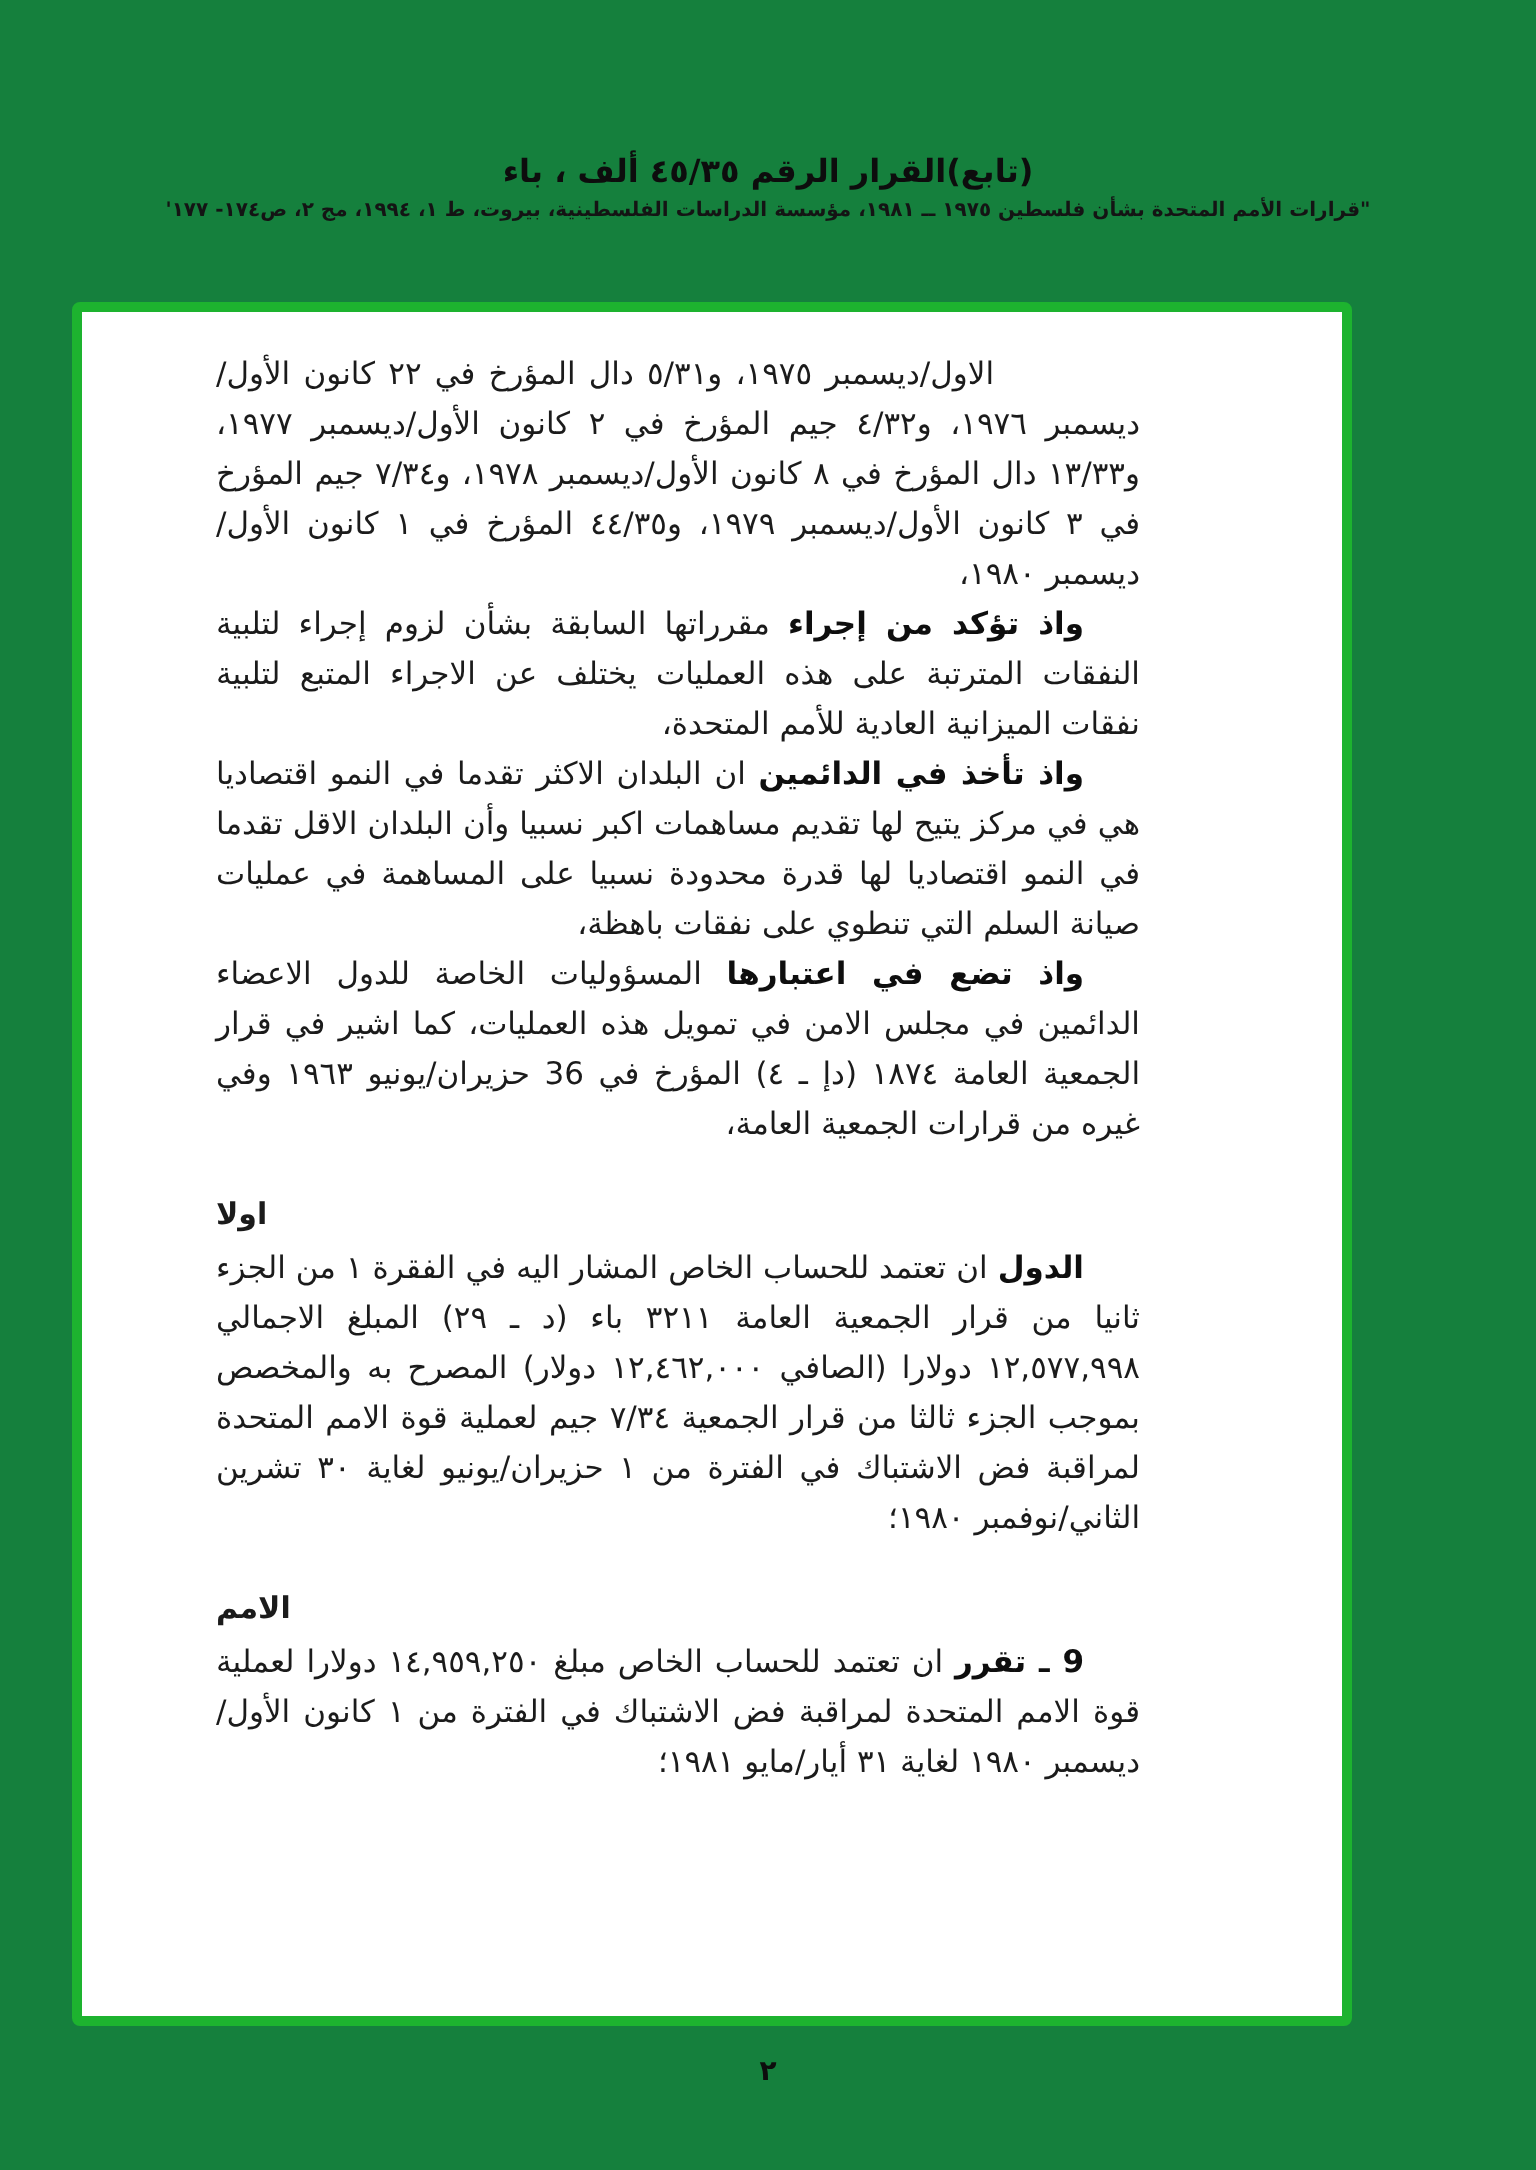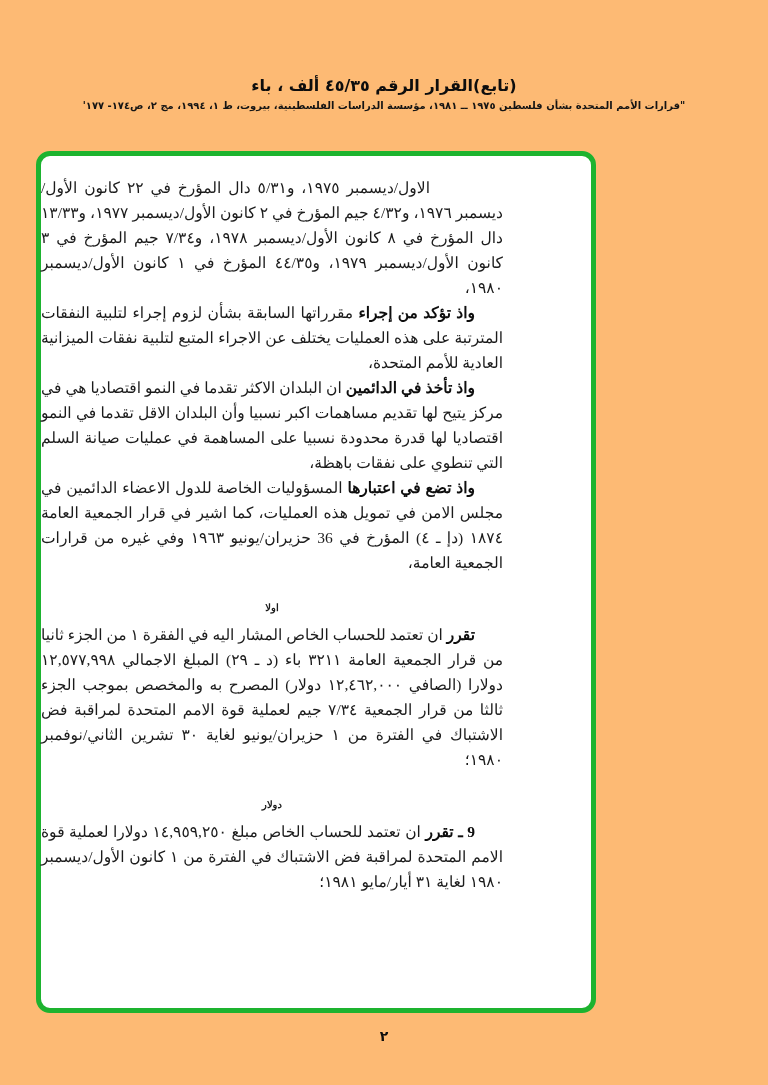--- a/index.html
+++ b/index.html
@@ -4,21 +4,21 @@
 <style>
   html, body {
     margin: 0;
     padding: 0;
     background: #ffffff;
   }
   .page {
     position: relative;
     width: 768px;
     height: 1085px;
-    background: #fdba74;
+    background: #15803d;
     font-family: "DejaVu Sans", sans-serif;
     color: #161616;
     overflow: hidden;
   }
   .doc-header {
     direction: rtl;
     text-align: center;
     padding-top: 76px;
   }
   .doc-title {
@@ -32,27 +32,26 @@
     margin-top: 5px;
     font-size: 10px;
     font-weight: bold;
     color: #141414;
     white-space: nowrap;
   }
   .frame {
     position: absolute;
     left: 36px;
     top: 151px;
-    width: 560px;
+    width: 640px;
     height: 862px;
     box-sizing: border-box;
     border: 5px solid #1db32f;
-    border-radius: 14px;
+    border-radius: 4px;
     background: #ffffff;
-    font-family: Liberation Serif, serif;
   }
   .content {
     direction: rtl;
     width: 462px;
     margin: 19px 101px 0 auto;
     font-size: 15.5px;
     line-height: 25px;
     text-align: justify;
     color: #1b1b1b;
   }
@@ -62,23 +61,23 @@
   }
   .content p.continuation {
     text-indent: 73px;
   }
   .content strong {
     font-weight: bold;
     color: #0e0e0e;
   }
   .section-heading {
     margin: 20px 0 2px 0;
-    font-size: 10px;
+    font-size: 15px;
     font-weight: bold;
-    text-align: center;
+    text-align: left;
   }
   .page-number {
     position: absolute;
     top: 1028px;
     left: 0;
     width: 100%;
     text-align: center;
     font-size: 14px;
     font-weight: bold;
     color: #0d0d0d;
@@ -100,23 +99,23 @@
       <p class="continuation">الاول/ديسمبر ١٩٧٥، و٥/٣١ دال المؤرخ في ٢٢ كانون الأول/ديسمبر ١٩٧٦، و٤/٣٢ جيم المؤرخ في ٢ كانون الأول/ديسمبر ١٩٧٧، و١٣/٣٣ دال المؤرخ في ٨ كانون الأول/ديسمبر ١٩٧٨، و٧/٣٤ جيم المؤرخ في ٣ كانون الأول/ديسمبر ١٩٧٩، و٤٤/٣٥ المؤرخ في ١ كانون الأول/ديسمبر ١٩٨٠،</p>
 
       <p><strong>واذ تؤكد من إجراء</strong><span> مقرراتها السابقة بشأن لزوم إجراء لتلبية النفقات المترتبة على هذه العمليات يختلف عن الاجراء المتبع لتلبية نفقات الميزانية العادية للأمم المتحدة،</span></p>
 
       <p><strong>واذ تأخذ في الدائمين</strong><span> ان البلدان الاكثر تقدما في النمو اقتصاديا هي في مركز يتيح لها تقديم مساهمات اكبر نسبيا وأن البلدان الاقل تقدما في النمو اقتصاديا لها قدرة محدودة نسبيا على المساهمة في عمليات صيانة السلم التي تنطوي على نفقات باهظة،</span></p>
 
       <p><strong>واذ تضع في اعتبارها</strong><span> المسؤوليات الخاصة للدول الاعضاء الدائمين في مجلس الامن في تمويل هذه العمليات، كما اشير في قرار الجمعية العامة ١٨٧٤ (دإ ـ ٤) المؤرخ في 36 حزيران/يونيو ١٩٦٣ وفي غيره من قرارات الجمعية العامة،</span></p>
 
       <h2 class="section-heading">اولا</h2>
 
-      <p><strong>تقرر</strong><span> ان تعتمد للحساب الخاص المشار اليه في الفقرة ١ من الجزء ثانيا من قرار الجمعية العامة ٣٢١١ باء (د ـ ٢٩) المبلغ الاجمالي ١٢,٥٧٧,٩٩٨ دولارا (الصافي ١٢,٤٦٢,٠٠٠ دولار) المصرح به والمخصص بموجب الجزء ثالثا من قرار الجمعية ٧/٣٤ جيم لعملية قوة الامم المتحدة لمراقبة فض الاشتباك في الفترة من ١ حزيران/يونيو لغاية ٣٠ تشرين الثاني/نوفمبر ١٩٨٠؛</span></p>
+      <p><strong>الدول</strong><span> ان تعتمد للحساب الخاص المشار اليه في الفقرة ١ من الجزء ثانيا من قرار الجمعية العامة ٣٢١١ باء (د ـ ٢٩) المبلغ الاجمالي ١٢,٥٧٧,٩٩٨ دولارا (الصافي ١٢,٤٦٢,٠٠٠ دولار) المصرح به والمخصص بموجب الجزء ثالثا من قرار الجمعية ٧/٣٤ جيم لعملية قوة الامم المتحدة لمراقبة فض الاشتباك في الفترة من ١ حزيران/يونيو لغاية ٣٠ تشرين الثاني/نوفمبر ١٩٨٠؛</span></p>
 
-      <h2 class="section-heading">دولار</h2>
+      <h2 class="section-heading">الامم</h2>
 
       <p><strong>9 ـ تقرر</strong><span> ان تعتمد للحساب الخاص مبلغ ١٤,٩٥٩,٢٥٠ دولارا لعملية قوة الامم المتحدة لمراقبة فض الاشتباك في الفترة من ١ كانون الأول/ديسمبر ١٩٨٠ لغاية ٣١ أيار/مايو ١٩٨١؛</span></p>
 
 
     </div>
   </div>
 
   <div class="page-number">٢</div>
 
 </div>

